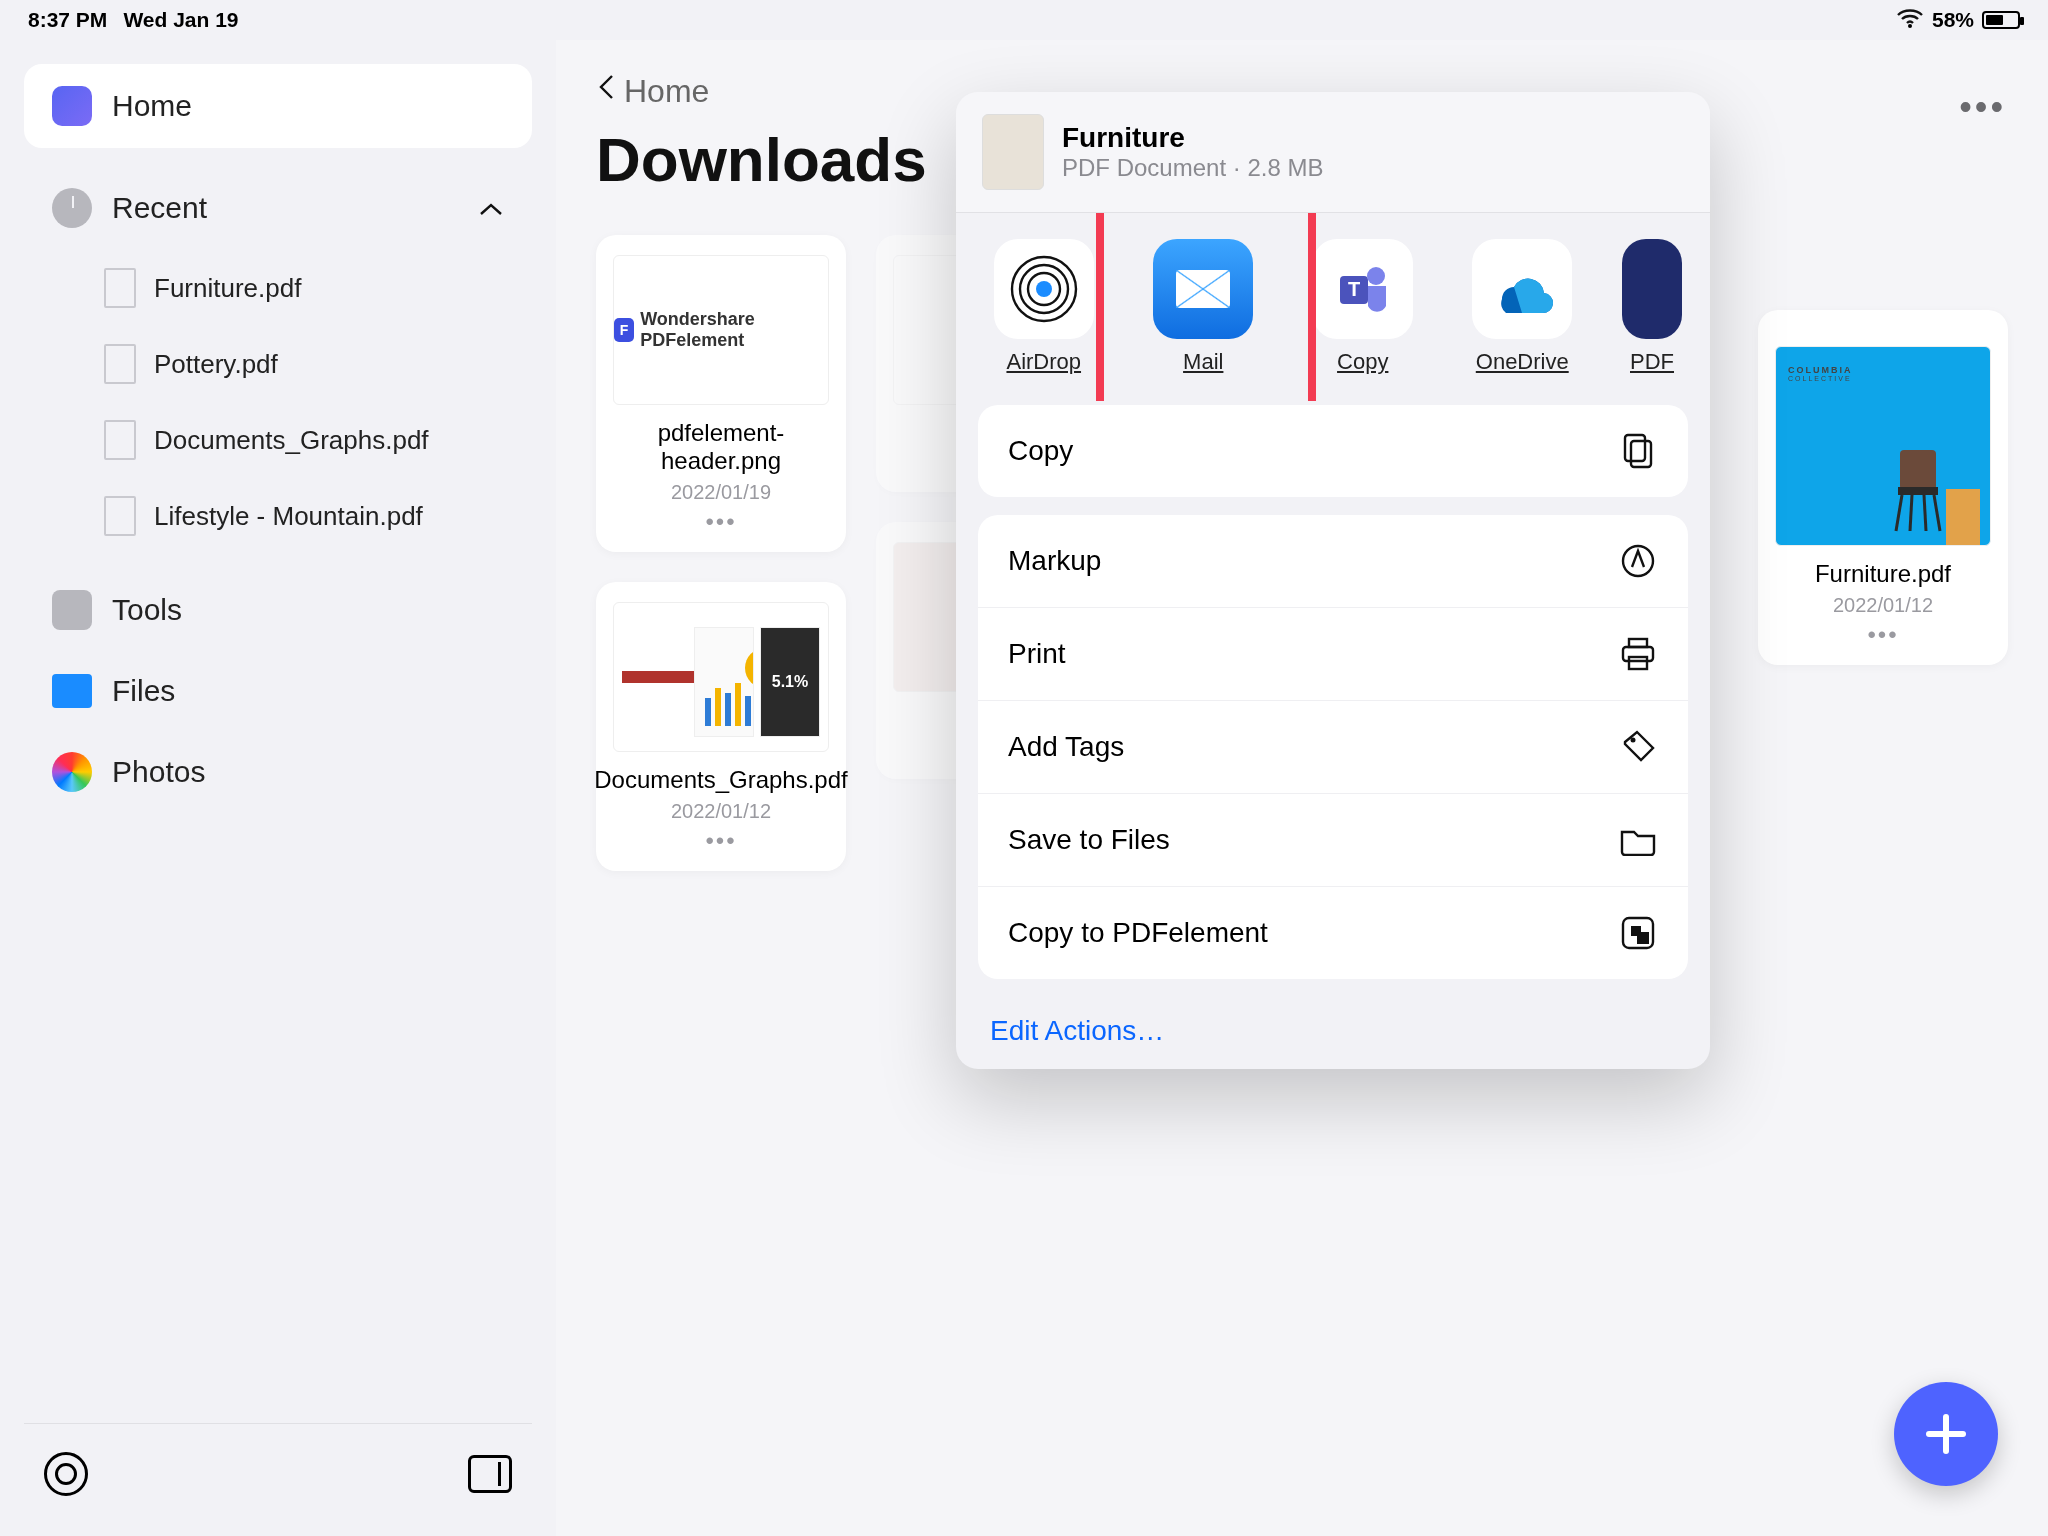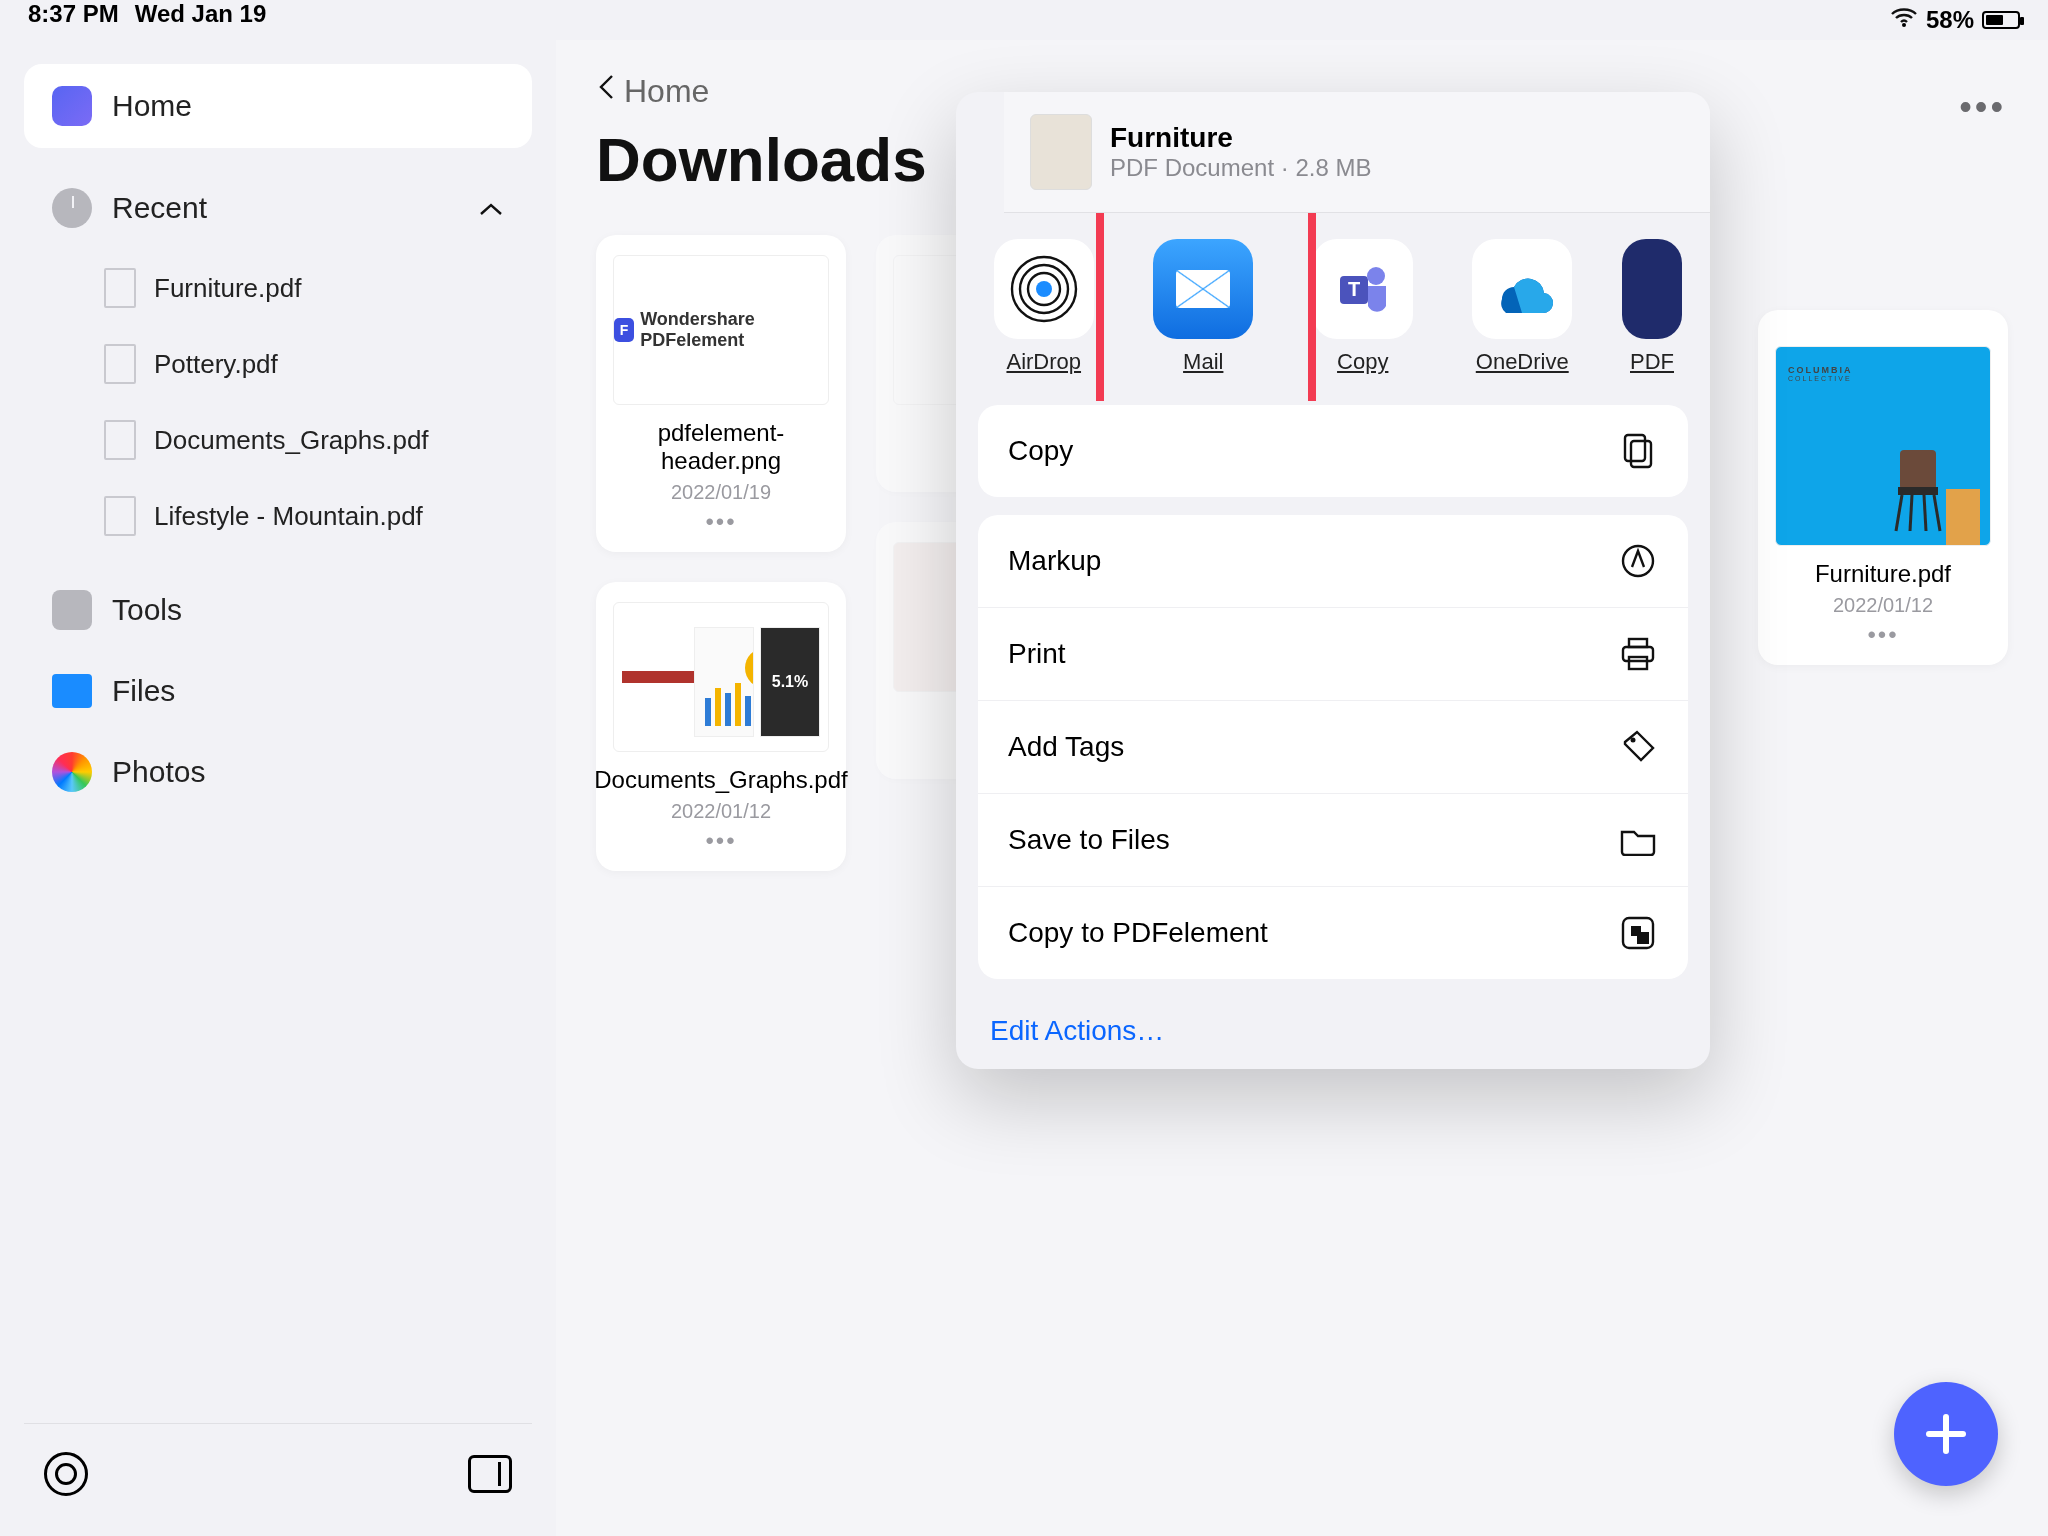--- a/index.html
+++ b/index.html
@@ -1,18 +1,18 @@
 <!DOCTYPE html>
 <html><head>
 <meta charset="utf-8">
 <style>
 * { margin: 0; padding: 0; box-sizing: border-box; font-family: -apple-system, BlinkMacSystemFont, "Segoe UI", Helvetica, Arial, sans-serif; }
 html, body { width: 2048px; height: 1536px; background: #f2f2f6; overflow: hidden; }
 
-.status-bar { position: absolute; top: 0; left: 0; right: 0; height: 40px; display: flex; justify-content: space-between; padding: 0 28px; font-size: 24px; font-weight: 600; }
+.status-bar { position: absolute; top: 0; left: 0; right: 0; height: 40px; display: flex; justify-content: space-between; align-items: center; padding: 0 28px; font-size: 21px; font-weight: 600; }
 .status-right { display: flex; align-items: center; gap: 8px; }
 .battery-shell { width: 38px; height: 18px; border: 2px solid #000; border-radius: 4px; display: inline-flex; align-items: center; padding: 2px; position: relative; }
 .battery-shell::after { content: ""; position: absolute; right: -6px; top: 4px; width: 4px; height: 8px; background: #000; border-radius: 1px; }
 .battery-fill { width: 58%; height: 100%; background: #000; border-radius: 1px; }
 
 .sidebar { position: absolute; top: 40px; left: 0; width: 556px; bottom: 0; padding: 24px 24px 0 24px; display: flex; flex-direction: column; }
 .side-item { display: flex; align-items: center; gap: 20px; padding: 22px 28px; border-radius: 18px; font-size: 30px; color: #222; }
 .side-item.active { background: #fff; font-weight: 500; }
 .side-sub { display: flex; align-items: center; gap: 18px; padding: 18px 28px 18px 80px; font-size: 26px; color: #222; }
 .side-sub .doc-ic { width: 32px; height: 40px; border: 2px solid #c9c9cf; border-radius: 2px; }
@@ -45,21 +45,21 @@
 .card-more { font-size: 24px; color: #9a9aa0; letter-spacing: 2px; margin-top: 4px; }
 
 .card.furn { position: absolute; top: 270px; right: 40px; }
 
 .fab { position: absolute; right: 50px; bottom: 50px; width: 104px; height: 104px; border-radius: 52px; background: #4e63ff; display:flex; align-items:center; justify-content:center; box-shadow: 0 8px 24px rgba(0,0,0,0.2); }
 .fab::after { content:""; width:40px; height:6px; background:#fff; border-radius:3px; position:absolute; }
 .fab::before { content:""; width:6px; height:40px; background:#fff; border-radius:3px; position:absolute; }
 
 
 .sheet { position: absolute; top: 92px; left: 956px; width: 754px; background: #f2f2f6; border-radius: 22px; box-shadow: 0 30px 80px rgba(0,0,0,0.2); overflow: hidden; }
-.sheet-header { display:flex; align-items:center; gap:18px; padding: 22px 26px; background:#f6f6f9; border-bottom:1px solid #e1e1e5;margin-left:48px; }
+.sheet-header { display:flex; align-items:center; gap:18px; padding: 22px 26px; background:#f6f6f9; border-bottom:1px solid #e1e1e5; }
 .sheet-thumb { width:62px; height:76px; background:#e8e2d8; border-radius:6px; border:1px solid #ddd; }
 .sheet-title { font-size: 28px; font-weight:600; }
 .sheet-sub { font-size: 24px; color: #8a8a90; }
 .share-row { display:flex; gap: 40px; padding: 26px 28px; overflow:hidden; }
 .share-app { display:flex; flex-direction:column; align-items:center; width: 128px; }
 .app-ic { width: 100px; height: 100px; border-radius: 24px; background:#fff; display:flex; align-items:center; justify-content:center; }
 .app-label { font-size: 22px; margin-top: 10px; color:#222;text-decoration:underline; }
 .mail-ic { background: linear-gradient(#3ca5ff,#0f6de0); }
 .envelope { width:54px; height:38px; background:#fff; border-radius:4px; position:relative; }
 .envelope::after{ content:""; position:absolute; inset:0; background: linear-gradient(to bottom right, transparent 48%, #3ca5ff 50%, transparent 52%), linear-gradient(to bottom left, transparent 48%, #3ca5ff 50%, transparent 52%); }

